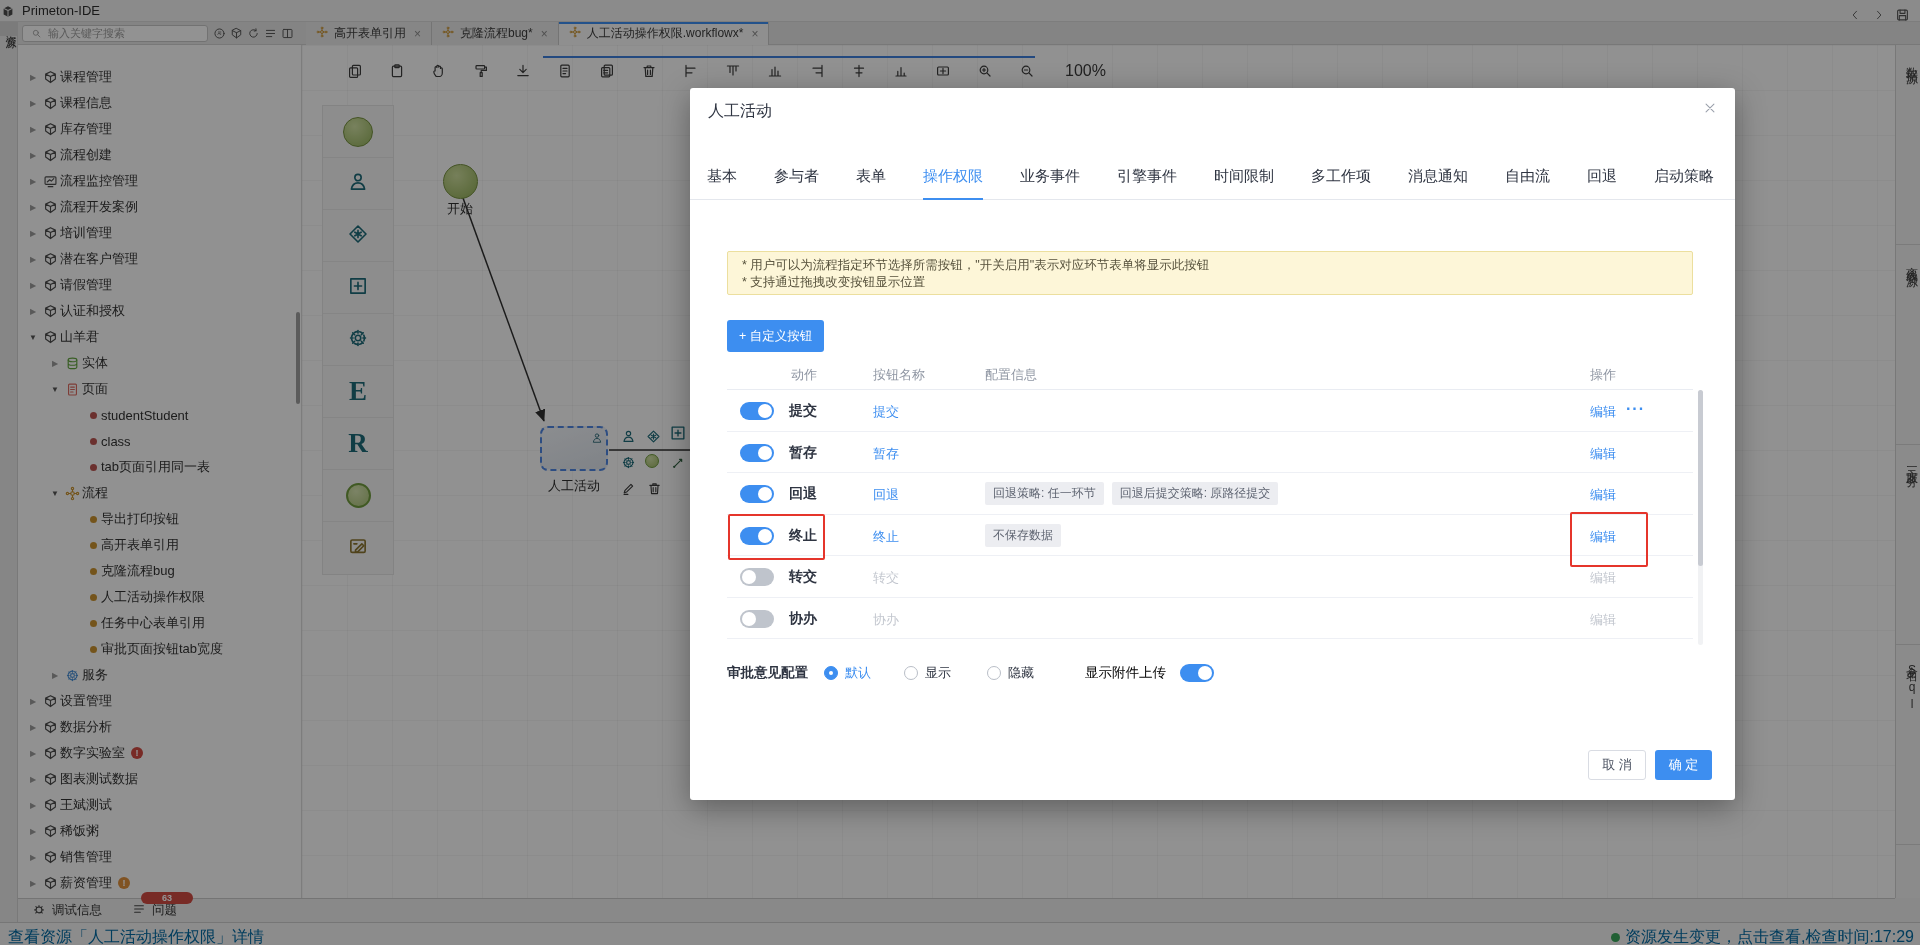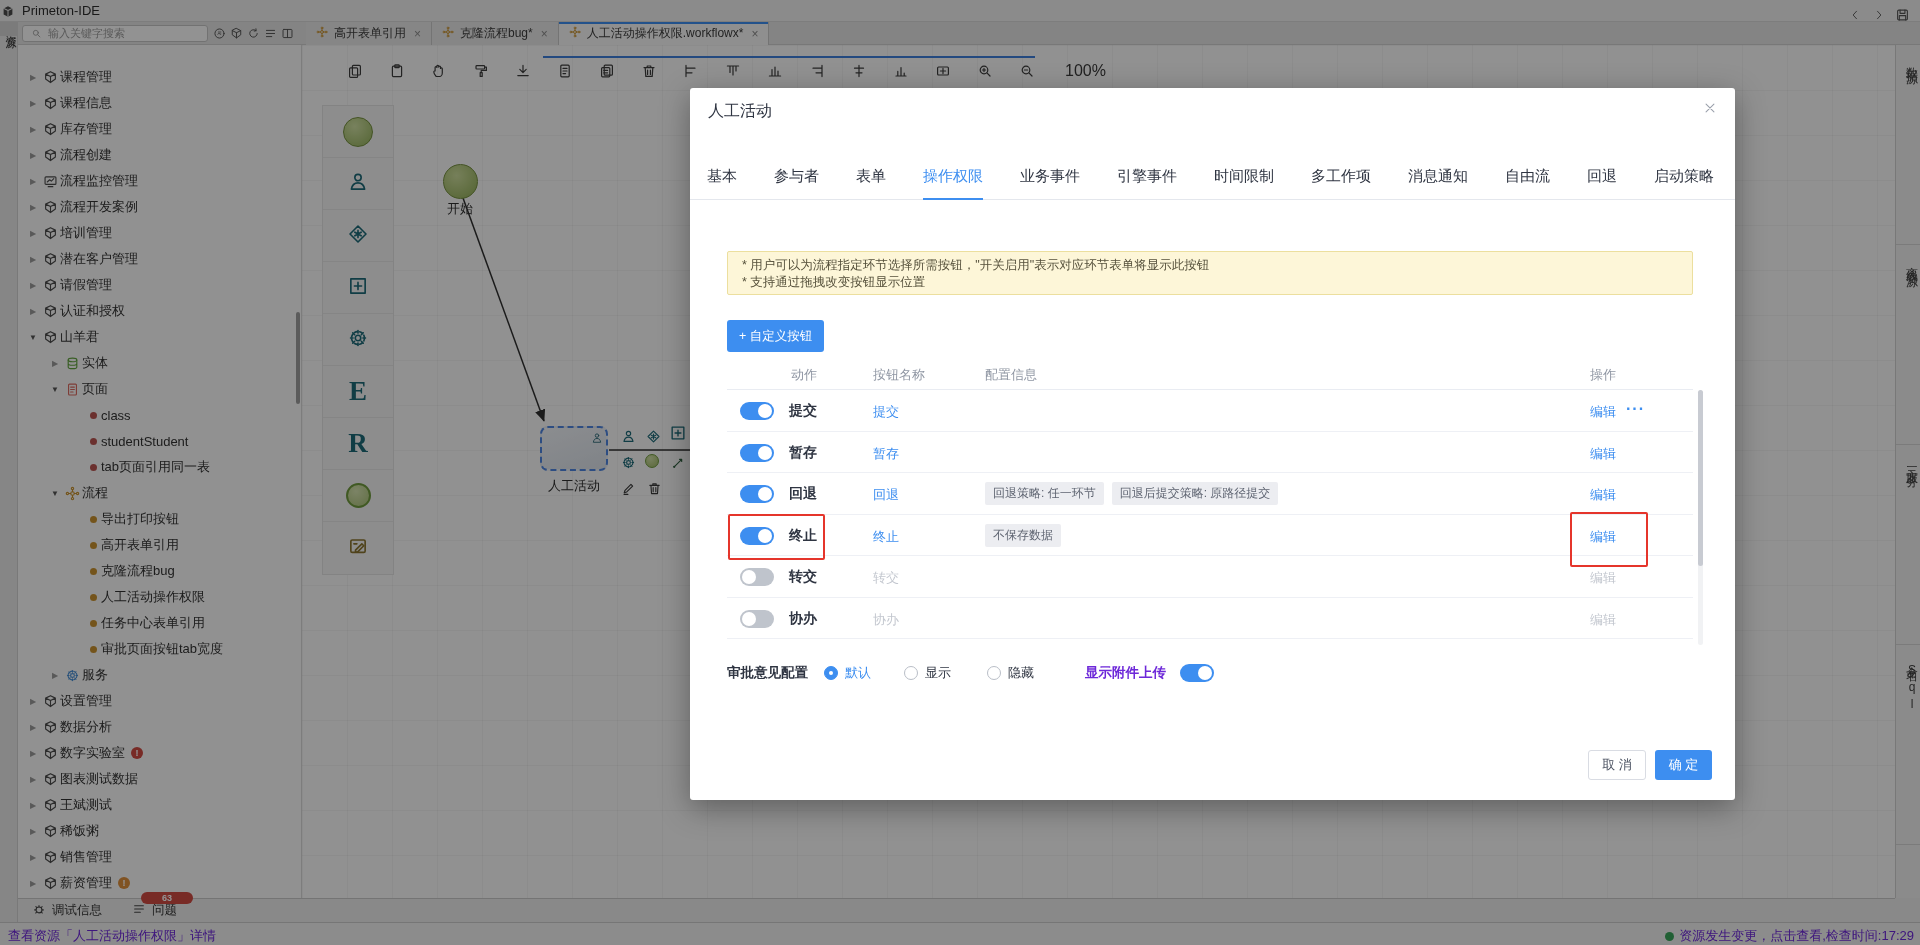--- a/index.html
+++ b/index.html
@@ -50,21 +50,21 @@
 .activity-label{position:absolute;left:230px;top:432px;width:84px;text-align:center;font-size:13px;color:#2f2f2f}
 .qicon{position:absolute;width:18px;height:18px;display:flex;align-items:center;justify-content:center}
 .mini-circle{position:absolute;left:343px;top:409px;width:14px;height:14px;border-radius:50%;background:radial-gradient(circle at 38% 30%,#d0dfa6,#9cb565);border:1.5px solid #6f9a3d}
 
 .right-rail{position:absolute;left:1895px;top:45px;width:25px;height:853px;background:#efefef;border-left:1px solid #cfcfcf}
 .vtab{writing-mode:vertical-rl;text-orientation:upright;height:200px;width:100%;padding-top:12px;font-size:12px;color:#3f3f3f;letter-spacing:3px;border-bottom:1px solid #d4d4d4;text-align:start;margin:0 auto;display:block;padding-left:5px}
 
 .bottom-panel{position:absolute;left:18px;top:898px;width:1877px;height:24px;background:#ededed;border-top:1px solid #c9c9c9;display:flex;align-items:center;gap:30px;padding-left:14px}
 .bp-tab{display:flex;align-items:center;gap:6px;font-size:12.5px;color:#333;position:relative}
 .bp-badge{position:absolute;right:-16px;top:-10px;background:#cf4a43;color:#fff;font-size:9px;border-radius:7px;padding:1px 21px;font-weight:bold}
-.statusbar{position:absolute;left:0;top:922px;width:1920px;height:23px;background:#f1f1f1;border-top:1px solid #ccc;font-size:13px;color:#6d28d9}
+.statusbar{position:absolute;left:0;top:922px;width:1920px;height:23px;background:#f1f1f1;border-top:1px solid #ccc;font-size:16px;color:#0369a1}
 .sb-left{position:absolute;left:8px;top:4px}
 .sb-right{position:absolute;right:6px;top:4px;display:flex;align-items:center;gap:5px}
 .gdot{width:9px;height:9px;border-radius:50%;background:#3aa55a}
 
 .mask{position:absolute;inset:0;background:rgba(0,0,0,.42);z-index:10}
 .modal{position:absolute;left:690px;top:88px;width:1045px;height:712px;background:#fff;border-radius:3px;box-shadow:0 8px 30px rgba(0,0,0,.35);z-index:20}
 .m-title{position:absolute;left:18px;top:13px;font-size:16px;color:#2f3542}
 .m-close{position:absolute;right:14px;top:9px;width:22px;height:22px;display:flex;align-items:center;justify-content:center}
 .mtabs{position:absolute;left:0;top:70px;width:100%;height:42px;border-bottom:1px solid #e4e7ed;display:flex;gap:37px;padding-left:17px}
 .mtab{font-size:15px;color:#2f3542;display:flex;align-items:flex-end;padding-bottom:12px;border-bottom:2px solid transparent;margin-bottom:-1px;white-space:nowrap}
@@ -90,21 +90,21 @@
 .tgl.on::after{left:auto;right:2px}
 .m-scroll{position:absolute;left:1008px;top:302px;width:5px;height:255px;background:#f1f2f4;border-radius:3px}
 .m-thumb{position:absolute;top:0;left:0;width:5px;height:176px;background:#c8cbd2;border-radius:3px}
 .opinion{position:absolute;left:37px;top:558px;height:36px;display:flex;align-items:flex-end;font-size:13px}
 .op-label{font-weight:700;color:#2f3542;font-size:13.5px}
 .r-opt{display:flex;align-items:center;color:#2f3542}
 .r-opt.sel{color:#3d8ef0}
 .radio{width:14px;height:14px;border-radius:50%;border:1px solid #b9bec7;background:#fff;margin-right:7px;position:relative;display:inline-block}
 .radio.on{border-color:#3d8ef0;background:#3d8ef0}
 .radio.on::after{content:"";position:absolute;left:4px;top:4px;width:4px;height:4px;border-radius:50%;background:#fff}
-.att-label{font-weight:700;color:#6d28d9;font-size:13.5px}
+.att-label{font-weight:400;color:#000000;font-size:13.5px}
 .btn-cancel{position:absolute;left:898px;top:662px;width:58px;height:30px;border:1px solid #d9dce3;border-radius:3px;background:#fff;color:#4a5160;font-size:13px;display:flex;align-items:center;justify-content:center}
 .btn-ok{position:absolute;left:965px;top:662px;width:57px;height:30px;background:#3d8ef0;border:none;border-radius:3px;color:#fff;font-size:13px;display:flex;align-items:center;justify-content:center}
 .hl{position:absolute;border:2px solid #e5352b;border-radius:2px;z-index:6;pointer-events:none}
 .hl1{left:38px;top:426px;width:97px;height:46px}
 .hl2{left:880px;top:424px;width:78px;height:55px}
 </style>
 </head>
 <body>
 
 <div id="app">
@@ -338,27 +338,27 @@
             <rect x="3.8" y="2.2" width="8.4" height="11.6" rx="1"></rect>
             <path d="M6 5.4h4 M6 8h4 M6 10.6h2.6"></path>
           </svg>
         </span>
         <span>页面</span>
       </div>
       <div class="trow" style="padding-left: 68px;">
         <span class="tdot">
           <span class="dotb" style="background:#b85450"></span>
         </span>
-        <span>class</span>
+        <span>studentStudent</span>
       </div>
       <div class="trow" style="padding-left: 68px;">
         <span class="tdot">
           <span class="dotb" style="background:#b85450"></span>
         </span>
-        <span>studentStudent</span>
+        <span>class</span>
       </div>
       <div class="trow" style="padding-left: 68px;">
         <span class="tdot">
           <span class="dotb" style="background:#b85450"></span>
         </span>
         <span>tab页面引用同一表</span>
       </div>
       <div class="trow" style="padding-left: 30px;">
         <span class="tarrow exp">▼</span>
         <span class="ticon">

